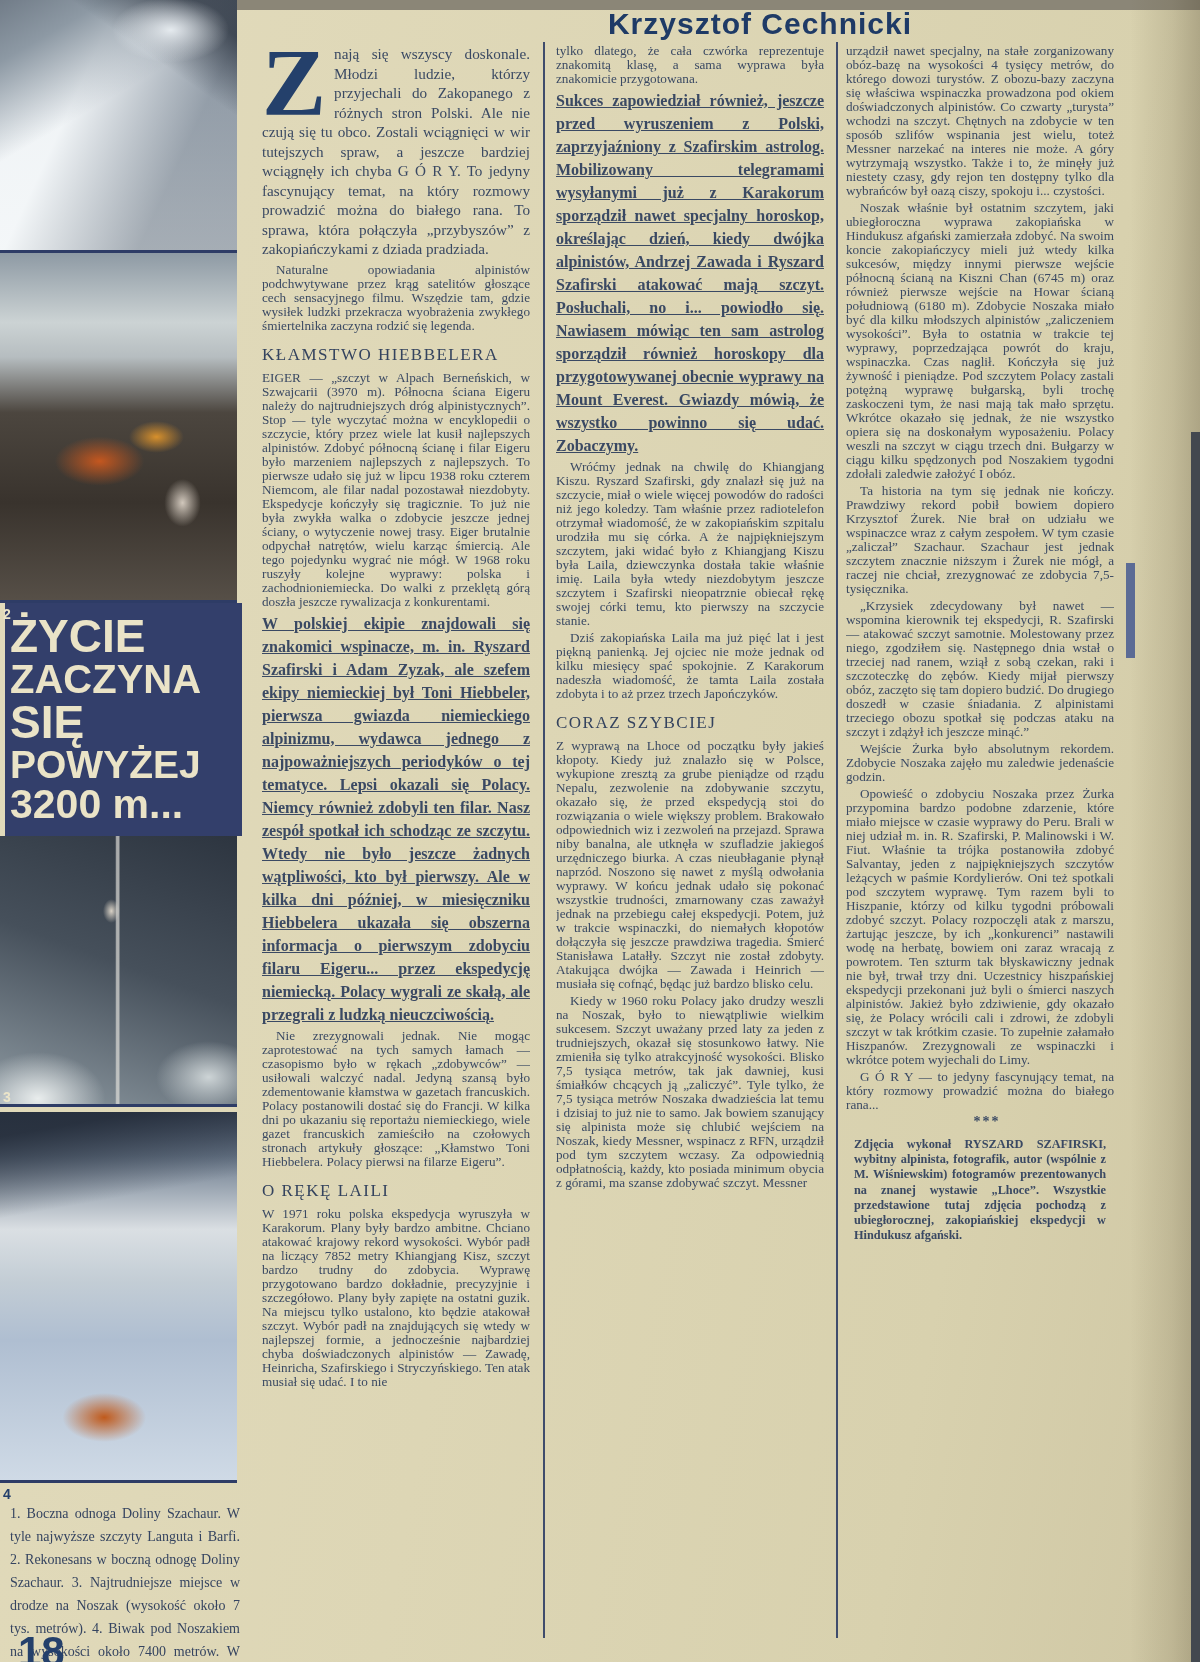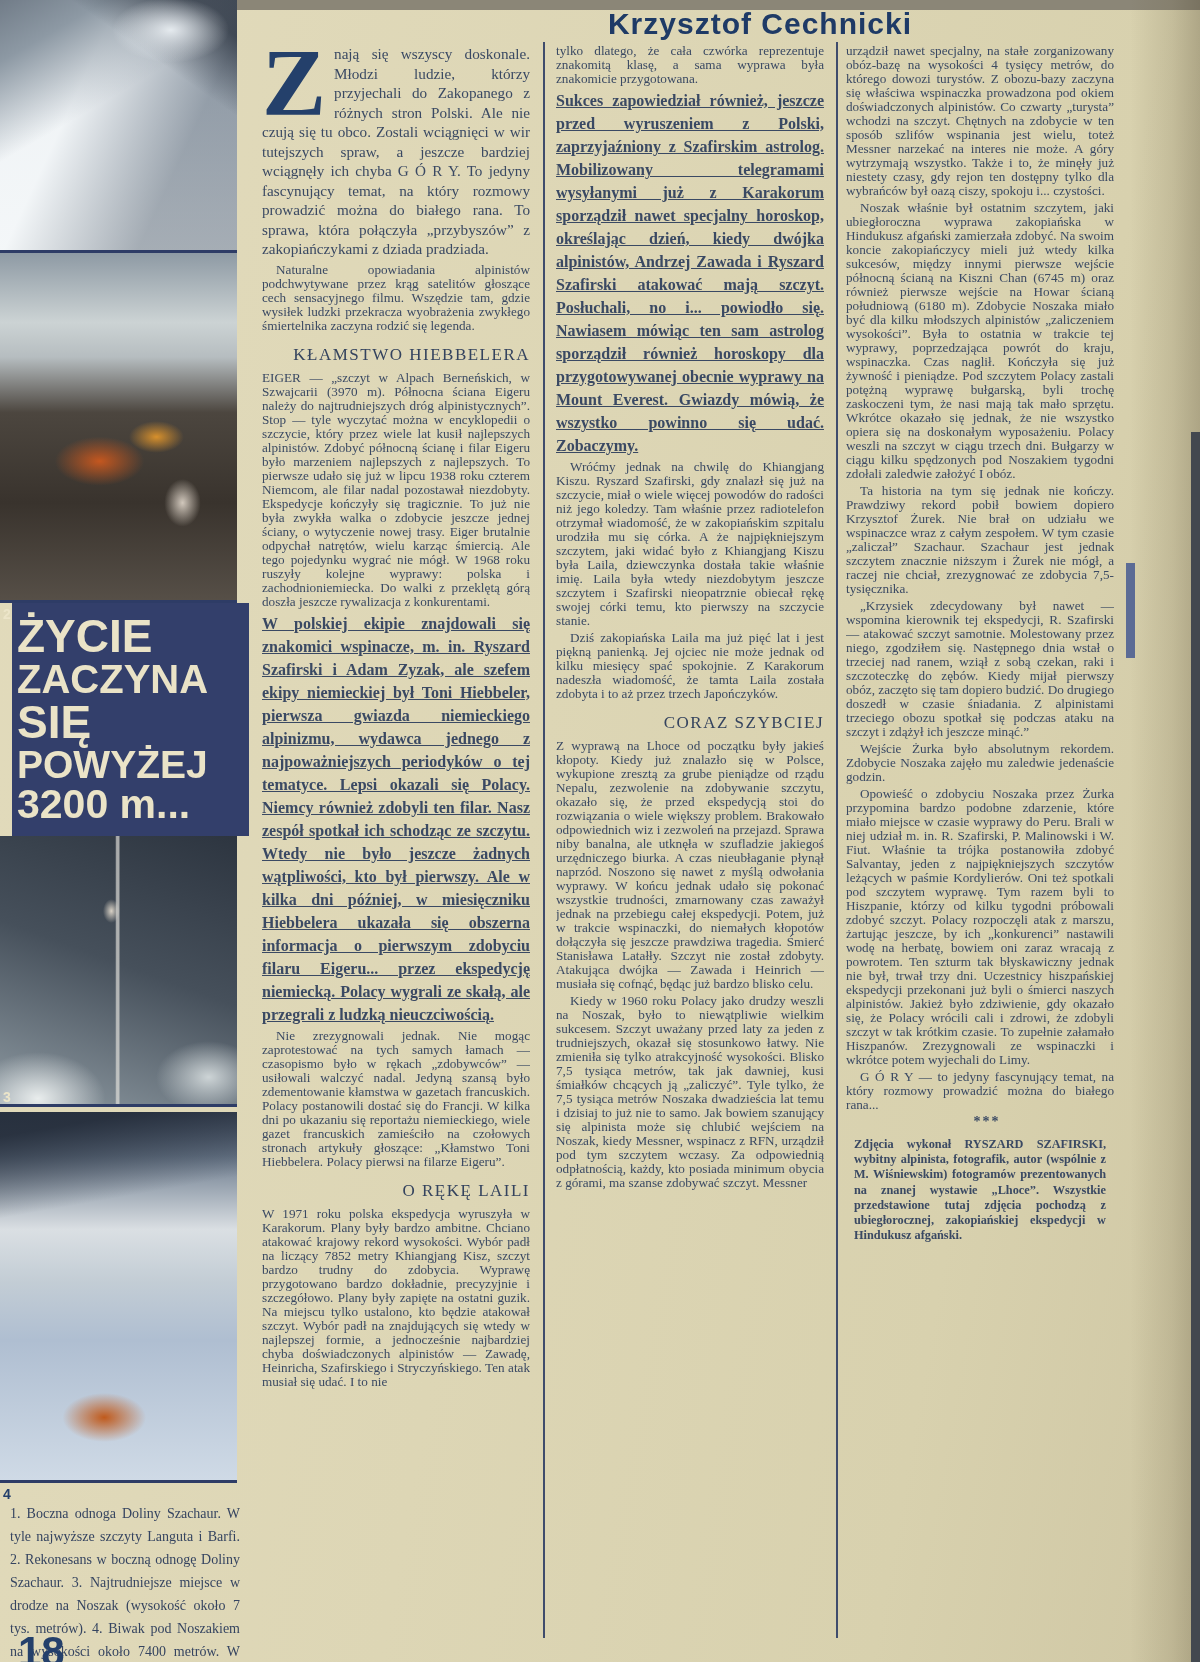--- a/index.html
+++ b/index.html
@@ -41,40 +41,40 @@
   .photo4{top:1112px;height:368px;
     background:
       radial-gradient(ellipse 58px 34px at 44% 83%,#c05a1c,rgba(192,90,28,0) 72%),
       linear-gradient(170deg,rgba(33,41,54,.85) 6%,rgba(33,41,54,0) 26%),
       linear-gradient(180deg,#4d5a6e 0%,#6d7c8e 12%,#dadfe3 32%,#c3cdd5 46%,#afbed1 62%,#cfdae6 100%);}
   .num{position:absolute;font-family:"Liberation Sans",sans-serif;font-weight:bold;font-size:14px;}
   .num2{left:3px;top:606px;color:#ece5c9;}
   .num3{left:3px;top:1089px;color:#ece5c9;}
   .num4{left:3px;top:1486px;color:#24406b;}
   
-  .banner{position:absolute;left:12px;top:603px;width:237px;height:233px;background:#333f6b;
+  .banner{position:absolute;left:5px;top:603px;width:237px;height:233px;background:#333f6b;
           font-family:"Liberation Sans",sans-serif;font-weight:bold;color:#eae3c7;
           padding:10px 0 0 5px;box-sizing:border-box;}
   .banner div{line-height:1.0;letter-spacing:0;}
   .bl1{font-size:46px;} .bl2{font-size:40px;} .bl3{font-size:46px;}
   .bl4{font-size:39px;} .bl5{font-size:41px;}
   
   .caption{position:absolute;left:10px;top:1502px;width:230px;
            font-size:14px;line-height:23px;font-weight:normal;text-align:justify;color:#354460;}
   .pagenum{position:absolute;left:18px;top:1628px;font-family:"Liberation Sans",sans-serif;
            font-weight:bold;font-size:42px;color:#24406b;}
   
   .col{position:absolute;top:44px;height:1612px;width:268px;overflow:hidden;}
   .col1{left:262px;} .col2{left:556px;} .col3{left:846px;}
   .vrule{position:absolute;top:42px;height:1596px;width:2px;background:#3f4c6c;}
   .r1{left:543px;} .r2{left:836px;}
   .p{font-size:13.2px;line-height:14px;text-align:justify;margin:0 0 3px;text-indent:14px;}
   .p.first{text-indent:0;}
   .p.small{font-size:16px;line-height:23px;font-weight:bold;text-decoration:underline;}
-  .h{font-size:17px;letter-spacing:1.5px;text-align:right;margin:15px 0 9px;text-indent:0;
+  .h{font-size:17px;letter-spacing:1.5px;text-align:left;margin:15px 0 9px;text-indent:0;
      color:#34435e;}
   .intro{font-size:15.2px;line-height:19.5px;text-align:justify;margin:0 0 4px;}
   .dropcap{float:left;font-size:96px;line-height:74px;font-weight:bold;color:#24406b;
            margin:2px 8px 0 0;font-family:"Liberation Serif",serif;}
   .stars{text-align:center;font-weight:bold;letter-spacing:2px;margin:2px 0;font-size:14px;}
   .credit{font-size:12.3px;line-height:15.2px;font-weight:bold;text-align:justify;margin:8px;}
 </style>
 </head>
 <body>
 

